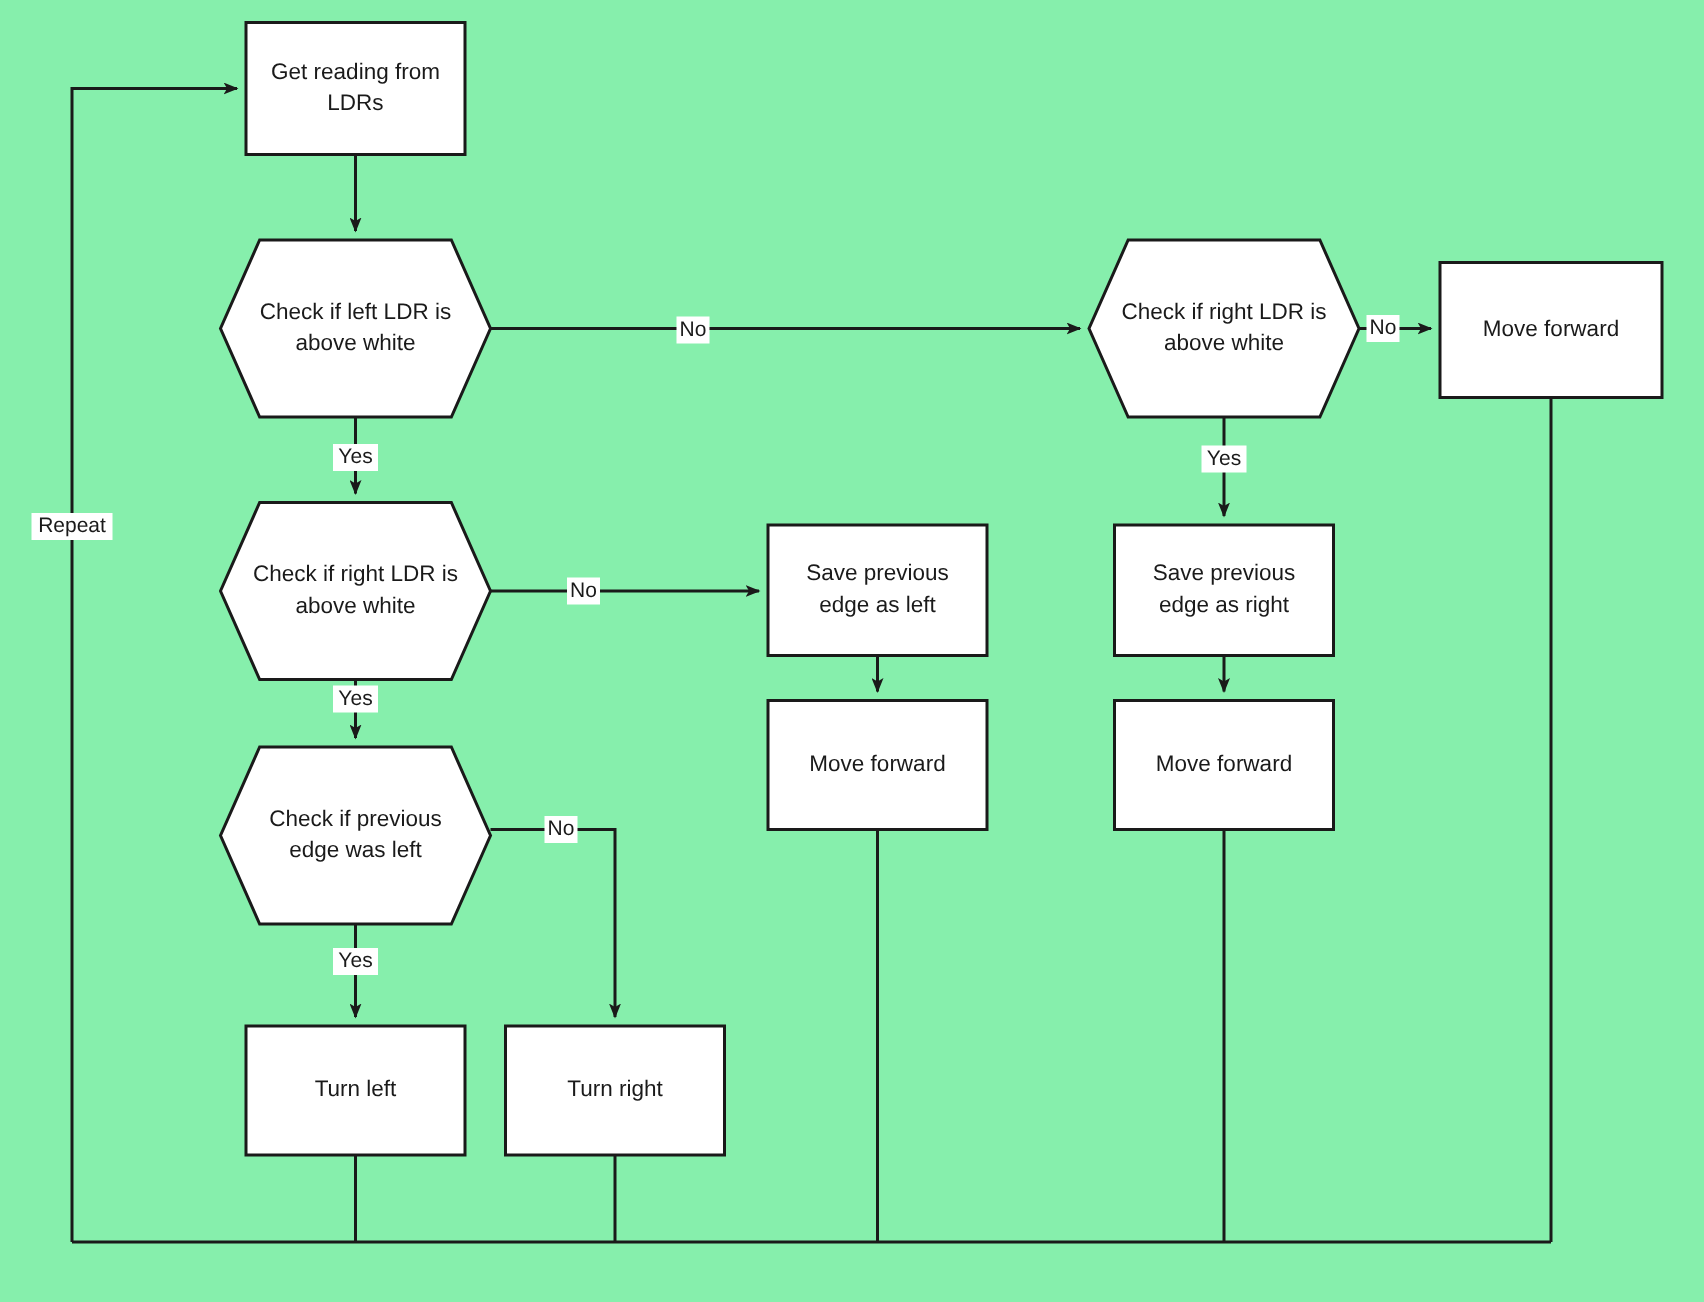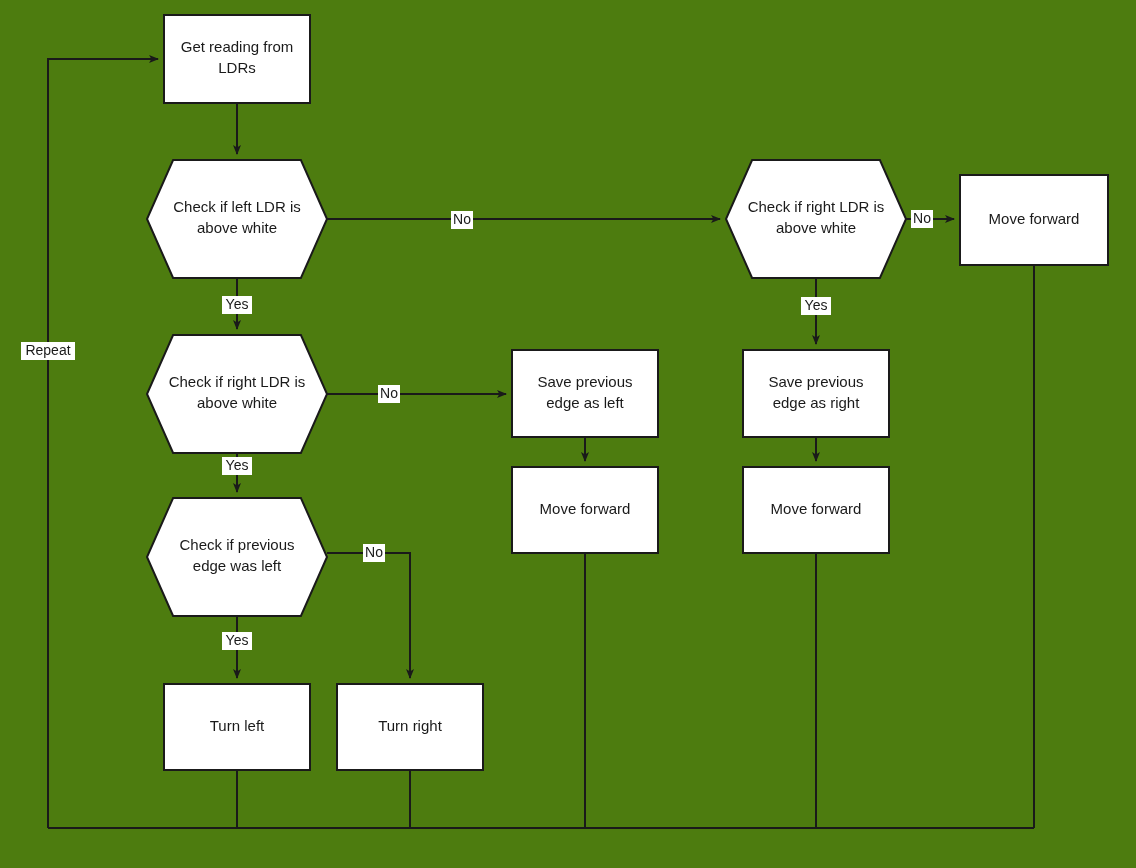--- a/index.html
+++ b/index.html
@@ -7,21 +7,21 @@
     padding: 0;
     background: #ffffff;
   }
   body {
     font-family: "Liberation Sans", sans-serif;
   }
   #diagram-root {
     position: relative;
     width: 1136px;
     height: 868px;
-    background: #4d7c0f;
+    background: #86efac;
     overflow: hidden;
   }
   #flow-svg {
     position: absolute;
     left: 0;
     top: 0;
     width: 1136px;
     height: 868px;
   }
   .node-shape {

